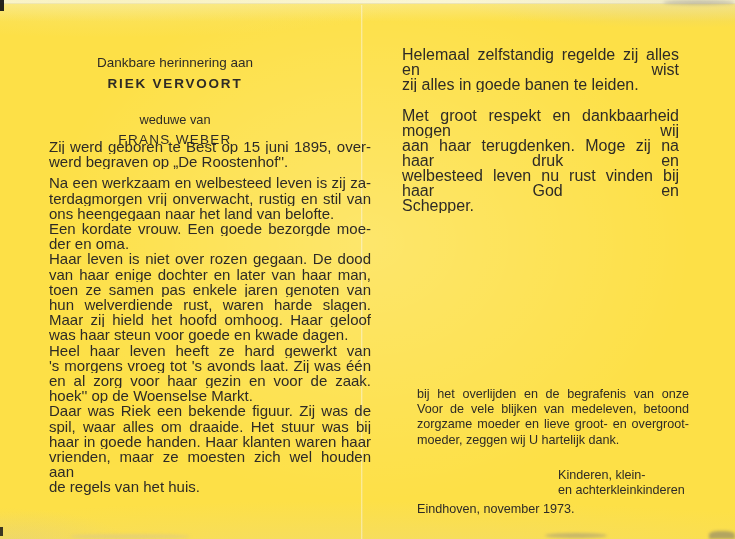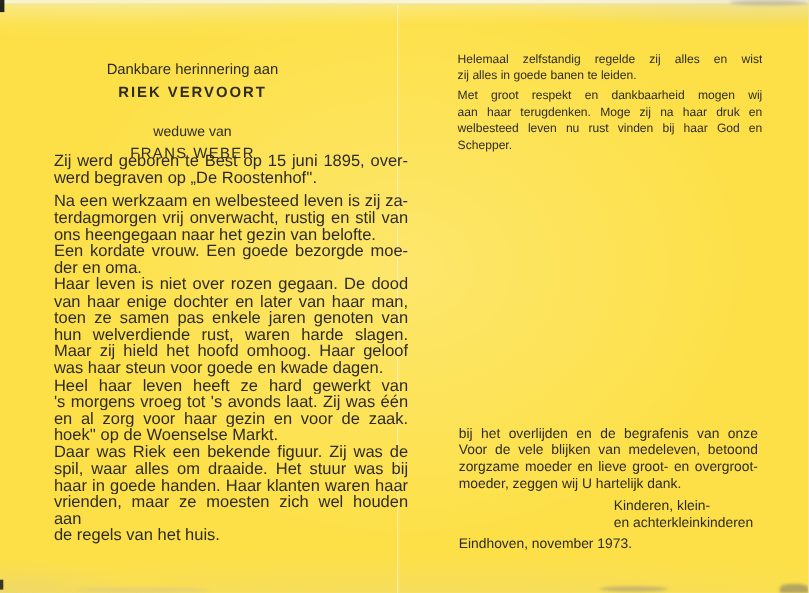--- a/index.html
+++ b/index.html
@@ -78,30 +78,30 @@
   .line.last { text-align-last: left; }
   .sline { text-align: left; }
 
   .left-body {
     position: absolute; left: 49px; top: 139px; width: 322px;
     font-size: 15px; line-height: 15.2px;
   }
   .left-body .para:first-child { margin-bottom: 6px; }
 
   .right-top {
-    position: absolute; left: 416px; top: 47px; width: 277px;
-    font-size: 11px; line-height: 15px;
+    position: absolute; left: 402px; top: 47px; width: 277px;
+    font-size: 16px; line-height: 15px;
   }
-  .right-top .para + .para { margin-top: 3px; }
+  .right-top .para + .para { margin-top: 16px; }
 
   .right-bottom {
     position: absolute; left: 417px; top: 387px; width: 272px;
     font-size: 12.6px; line-height: 15.2px;
   }
-  .signature-block { margin-top: 5px; margin-left: 141px; }
+  .signature-block { margin-top: 20px; margin-left: 141px; }
   .closing-line { margin-top: 4px; font-size: 12.6px; line-height: 15.2px; }
 </style>
 </head>
 <body>
 
 <div class="scan">
 
   <div class="top-edge"></div>
   <div class="paper-tint"></div>
   <div class="fold-line"></div>
@@ -120,21 +120,21 @@
       <div class="spouse-name">FRANS WEBER</div>
     </div>
     <div class="left-body textblock">
         <div class="para">
           <div class="line">Zij werd geboren te Best op 15 juni 1895, over-</div>
           <div class="line last">werd begraven op „De Roostenhof''.</div>
         </div>
         <div class="para">
           <div class="line">Na een werkzaam en welbesteed leven is zij za-</div>
           <div class="line">terdagmorgen vrij onverwacht, rustig en stil van</div>
-          <div class="line last">ons heengegaan naar het gezin van belofte.</div>
+          <div class="line last">ons heengegaan naar het land van belofte.</div>
         </div>
         <div class="para">
           <div class="line">Een kordate vrouw. Een goede bezorgde moe-</div>
           <div class="line last">der en oma.</div>
         </div>
         <div class="para">
           <div class="line">Haar leven is niet over rozen gegaan. De dood</div>
           <div class="line">van haar enige dochter en later van haar man,</div>
           <div class="line">toen ze samen pas enkele jaren genoten van</div>
           <div class="line">hun welverdiende rust, waren harde slagen.</div>

